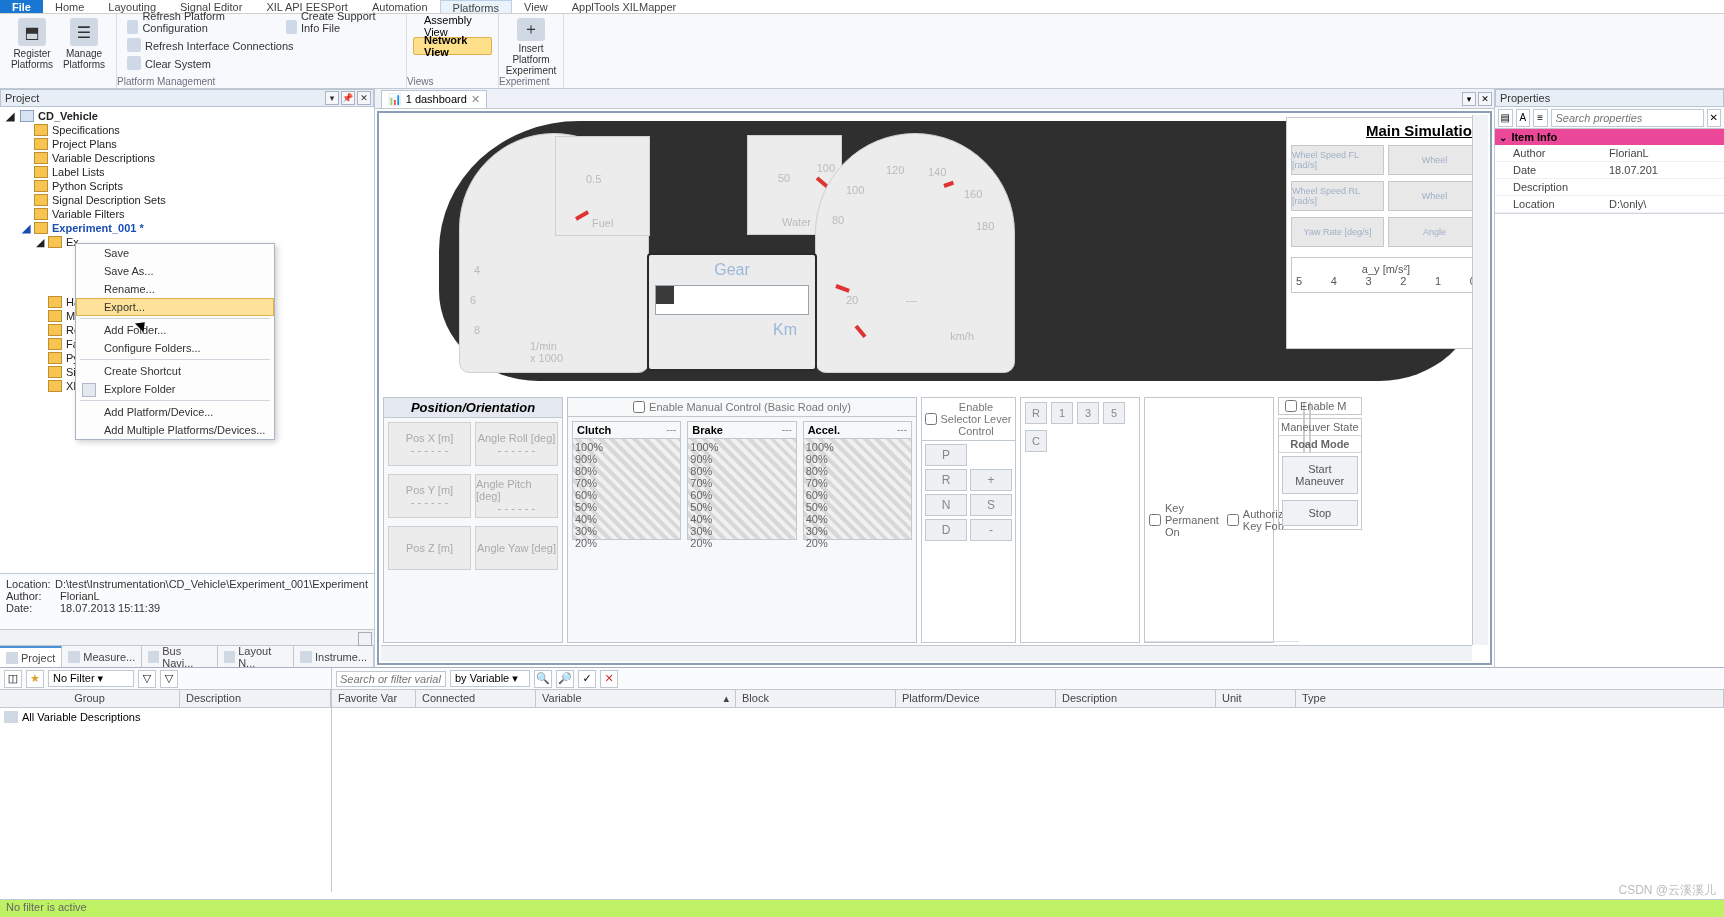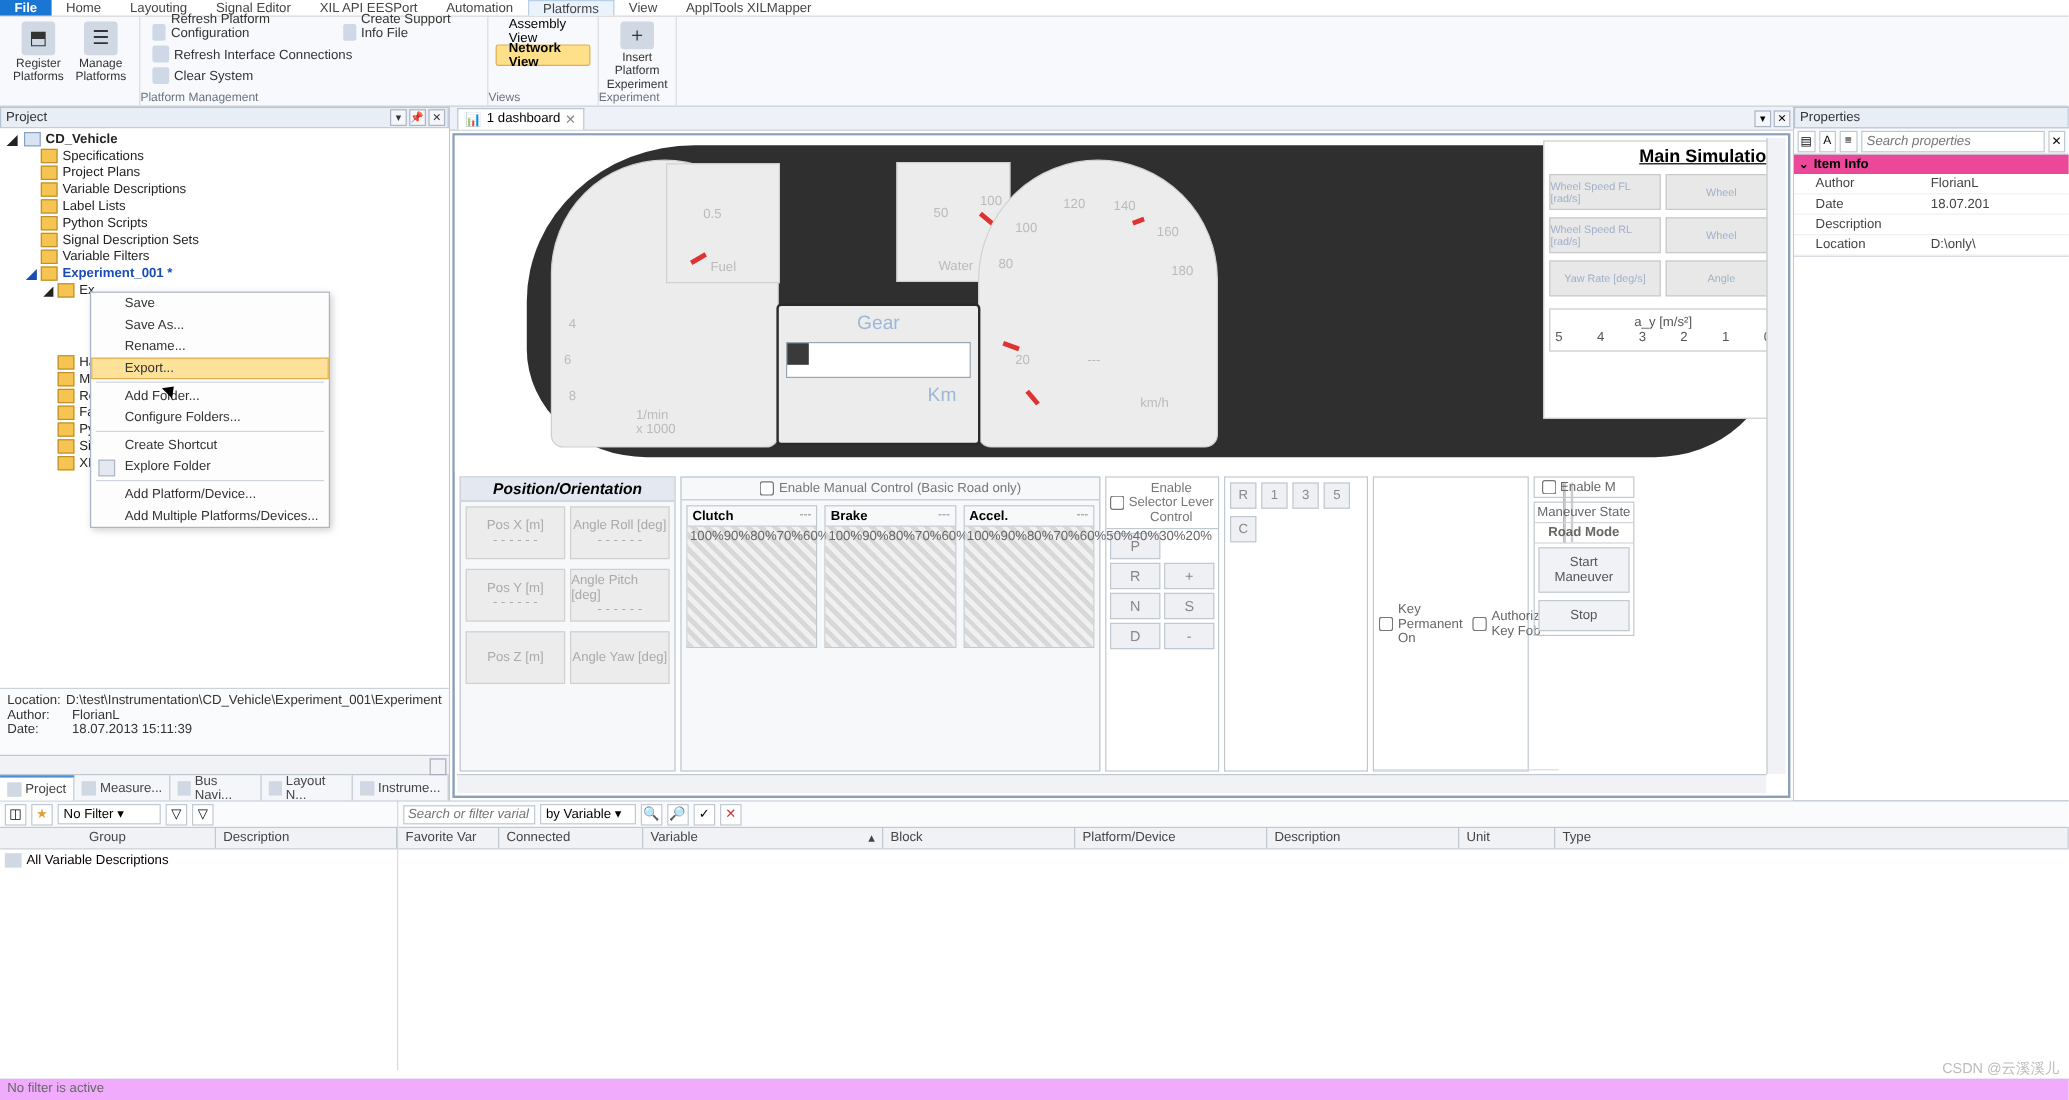--- a/index.html
+++ b/index.html
@@ -98,21 +98,21 @@
 .posbox{width:180px;}
 .posbox .pr{display:flex;gap:4px;padding:4px;}
 .posbox .pc{flex:1;height:44px;background:#ececec;border:1px solid #d0d0d0;display:flex;flex-direction:column;align-items:center;justify-content:center;font-size:10px;color:#aaa;}
 .pedalarea{width:350px;}
 .pedalarea .enablebar{padding:3px;border-bottom:1px solid #c0c8d0;display:flex;align-items:center;gap:4px;justify-content:center;color:#777;}
 .pedalarea .pedals{display:flex;gap:6px;padding:4px;}
 .pedal{flex:1;border:1px solid #c0c8d0;}
 .pedal .ph{display:flex;justify-content:space-between;padding:2px 4px;font-weight:bold;border-bottom:1px solid #c0c8d0;font-size:12px;}
 .pedal .ph .pv{color:#888;font-weight:normal;font-size:10px;}
 .pedal .pb{height:100px;background:repeating-linear-gradient(45deg,#d8d8d8,#d8d8d8 4px,#f0f0f0 4px,#f0f0f0 8px);position:relative;}
-.pedal .pb .marks{position:absolute;left:2px;top:0;bottom:0;display:flex;flex-direction:row;justify-content:space-between;font-size:9px;color:#666;padding:2px 0;}
+.pedal .pb .marks{position:absolute;left:2px;top:0;bottom:0;display:flex;flex-direction:column;justify-content:space-between;font-size:9px;color:#666;padding:2px 0;}
 .selector{width:95px;border:1px solid #c0c8d0;display:flex;flex-direction:column;}
 .selector .sh{padding:3px;font-size:10px;color:#777;text-align:center;border-bottom:1px solid #c0c8d0;display:flex;gap:3px;align-items:center;justify-content:center;}
 .selector .grid{display:grid;grid-template-columns:1fr 1fr;gap:3px;padding:3px;}
 .selector .gb{height:22px;background:#eef0f4;border:1px solid #c0c8d0;display:flex;align-items:center;justify-content:center;font-size:12px;color:#888;cursor:pointer;}
 .smallgrid{width:120px;border:1px solid #c0c8d0;padding:4px;}
 .smallgrid .sgr{display:flex;gap:4px;margin-bottom:6px;}
 .smallgrid .sgb{width:22px;height:22px;background:#eef0f4;border:1px solid #c0c8d0;display:flex;align-items:center;justify-content:center;font-size:11px;color:#888;cursor:pointer;}
 .keybox{width:130px;border:1px solid #c0c8d0;display:flex;}
 .keybox .kr{padding:4px;border-bottom:1px solid #d8dde3;display:flex;gap:4px;align-items:center;font-size:10px;color:#666;}
 .keybox .kimg{flex:1;display:flex;gap:4px;padding:4px;}
@@ -143,21 +143,21 @@
 .varsplit { flex: 1; display: flex; }
 .varleft { width: 332px; border-right: 1px solid #c0c8d0; display:flex;flex-direction:column;}
 .varright { flex: 1; display:flex;flex-direction:column;}
 .vhead { display: flex; background: #f0f2f6; border-bottom: 1px solid #c0c8d0; height: 18px; }
 .vhead .vc { padding: 2px 6px; border-right: 1px solid #c0c8d0; font-size: 11px; color: #444; }
 .vbody{flex:1;background:#fff;padding:2px 4px;}
 .vbody .vr{display:flex;align-items:center;gap:4px;padding:1px 0;}
 .vbody .vr .vi{width:14px;height:12px;background:#d0d8e4;display:inline-block;}
 
 
-.status { height: 18px; border-top: 1px solid #c0c8d0; padding: 1px 6px; font-size: 11px; color: #666; background: #f0abfc; position:absolute;bottom:0;left:0;right:0;}
+.status { height: 18px; border-top: 1px solid #c0c8d0; padding: 1px 6px; font-size: 11px; color: #666; background: #bef264; position:absolute;bottom:0;left:0;right:0;}
 
 .watermark{position:absolute;right:8px;bottom:18px;font-size:12px;color:#bcbcbc;z-index:200;}
 .cursor-arrow{position:absolute;left:138px;top:319px;width:12px;height:16px;z-index:200;pointer-events:none;}
 .cursor-arrow::before{content:"";position:absolute;border-left:8px solid #000;border-top:6px solid transparent;border-bottom:6px solid transparent;transform:rotate(-45deg);}
 input[type=checkbox]{width:12px;height:12px;}
 </style>
 </head>
 <body>
 
 <div class="menubar">

